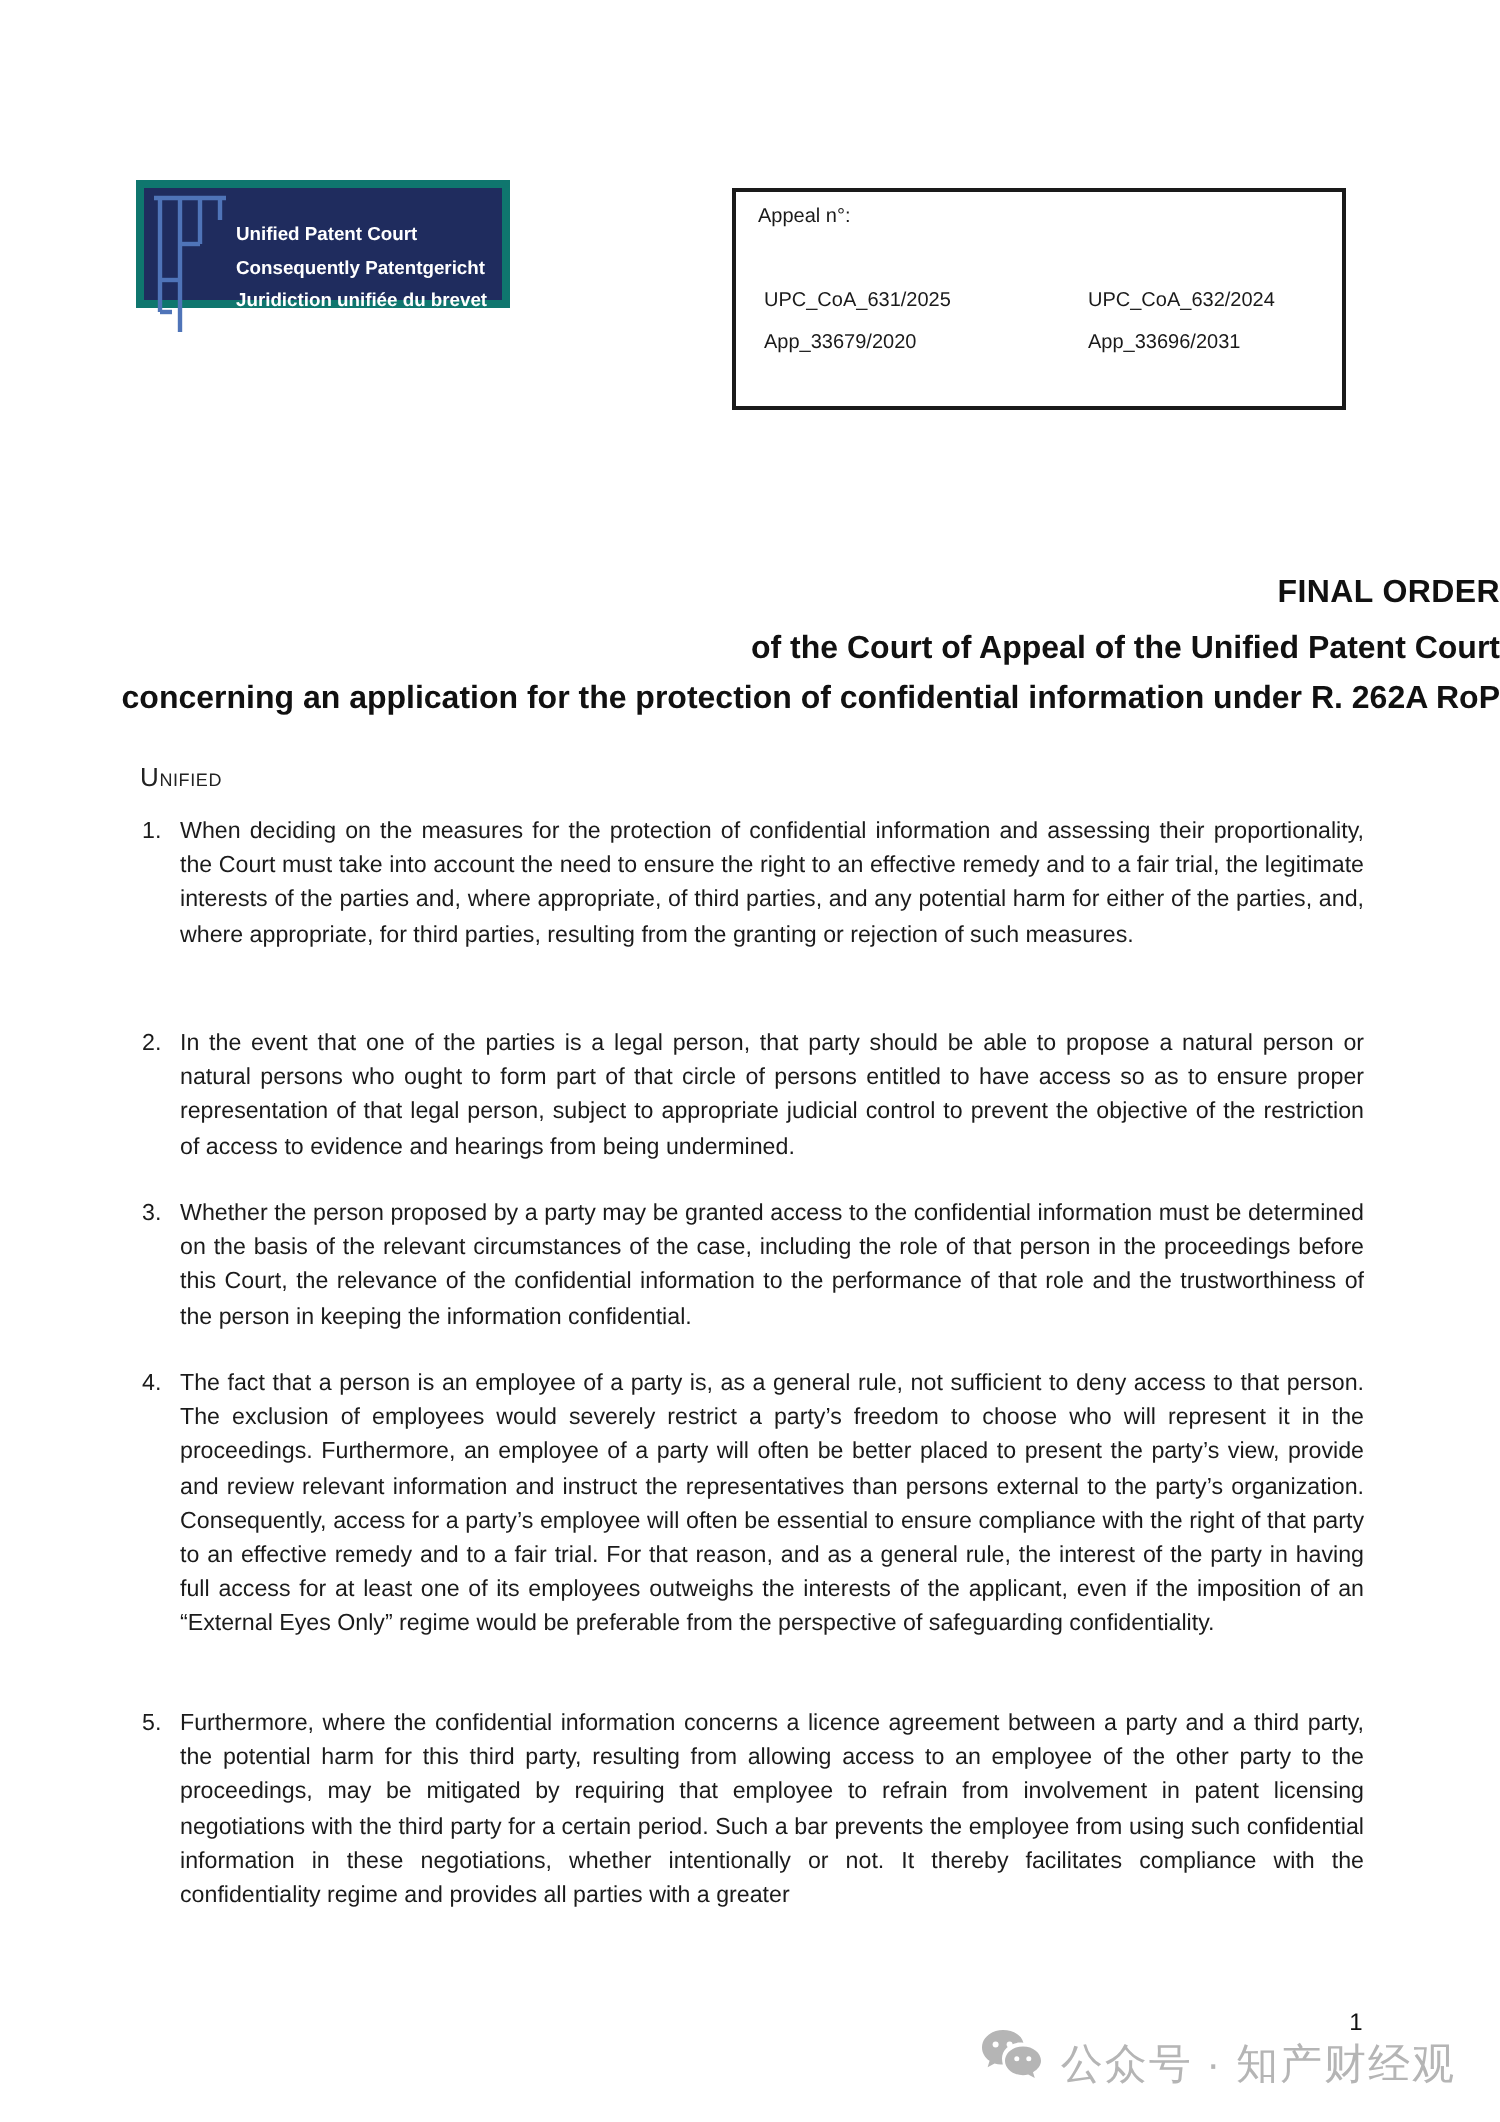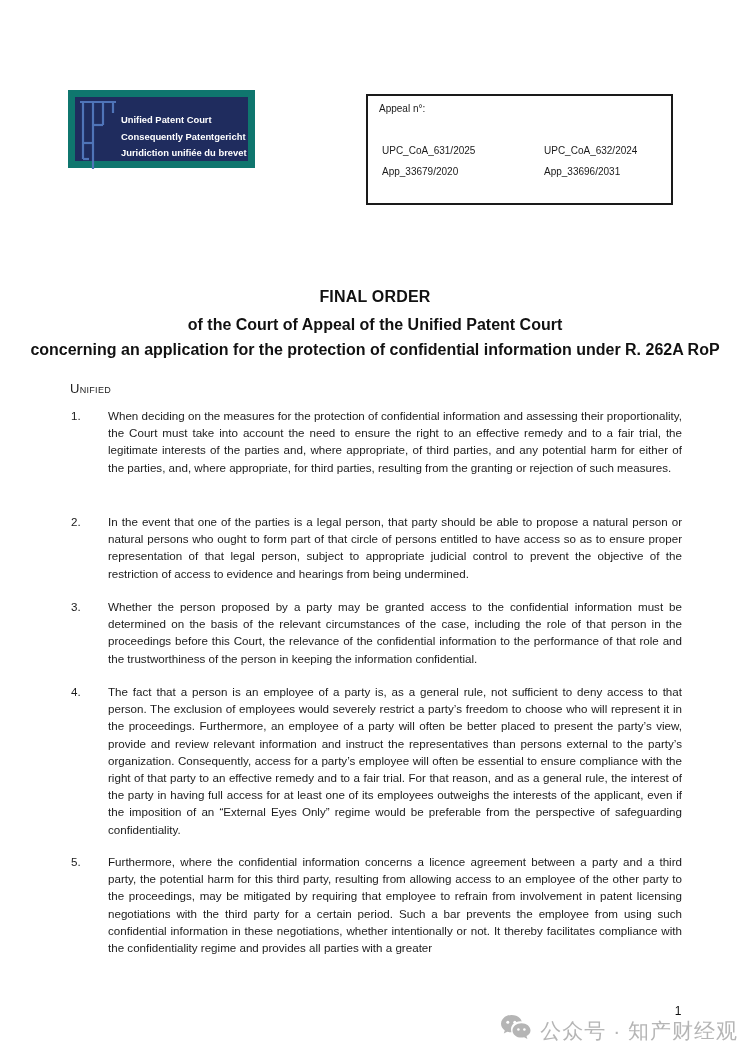--- a/index.html
+++ b/index.html
@@ -12,23 +12,23 @@
     font-family: "Liberation Sans", sans-serif;
     color: #1b1b1b;
     overflow: hidden;
     margin: 0 auto;
   }
 
   
   .logo {
     position: absolute;
     left: 68px; top: 90px;
-    width: 187px; height: 78px;
+    width: 187px; height: 64px;
     background: #1f2c5e;
-    border: 7px solid #0f766e;
+    border: 4px solid #0f766e;
   }
   .logo-grid { position: absolute; left: 3px; top: 2px; }
   .logo-text {
     position: absolute;
     left: 46px; top: 15px;
     color: #ffffff;
     font-weight: bold;
     font-size: 9.4px;
     line-height: 16.5px;
     white-space: nowrap;
@@ -45,21 +45,21 @@
   .appeal-label { position: absolute; left: 11px; top: 7px; }
   .appeal-col { position: absolute; top: 44px; line-height: 21px; }
   .appeal-col.c1 { left: 14px; }
   .appeal-col.c2 { left: 176px; }
 
   
   .title-block {
     position: absolute;
     left: 0; top: 286px;
     width: 750px;
-    text-align: center;
+    text-align: right;
     font-weight: bold;
     color: #111;
   }
   .title-main { font-size: 16px; line-height: 21px; margin-bottom: 5px; letter-spacing: 0.2px; }
   .title-sub { font-size: 16px; line-height: 25px; }
 
   
   .headnote-heading {
     position: absolute;
     left: 70px; top: 381px;
@@ -76,41 +76,41 @@
     font-size: 11.6px;
     line-height: 17.2px;
     color: #1b1b1b;
   }
   .hn-num {
     position: absolute;
     left: 1px; top: 0;
   }
   .hn-text {
     display: block;
-    margin-left: 38px;
+    margin-left: 20px;
     text-align: justify;
   }
   .hn-1 { top: 407px; }
   .hn-2 { top: 513px; }
   .hn-3 { top: 598px; }
   .hn-4 { top: 683px; }
   .hn-5 { top: 853px; }
 
   
   .page-number {
     position: absolute;
     left: 668px; top: 1004px;
     width: 20px;
     font-size: 12px;
     color: #111;
     text-align: center;
   }
   .watermark {
     position: absolute;
-    right: 12px; top: 1014px;
+    right: 22px; top: 1014px;
     display: flex;
     align-items: center;
     color: #b5b5b5;
     font-size: 21px;
     letter-spacing: 1px;
     white-space: nowrap;
   }
   .watermark .wm-icon { margin-right: 7px; display: inline-block; }
 </style>
 </head>

